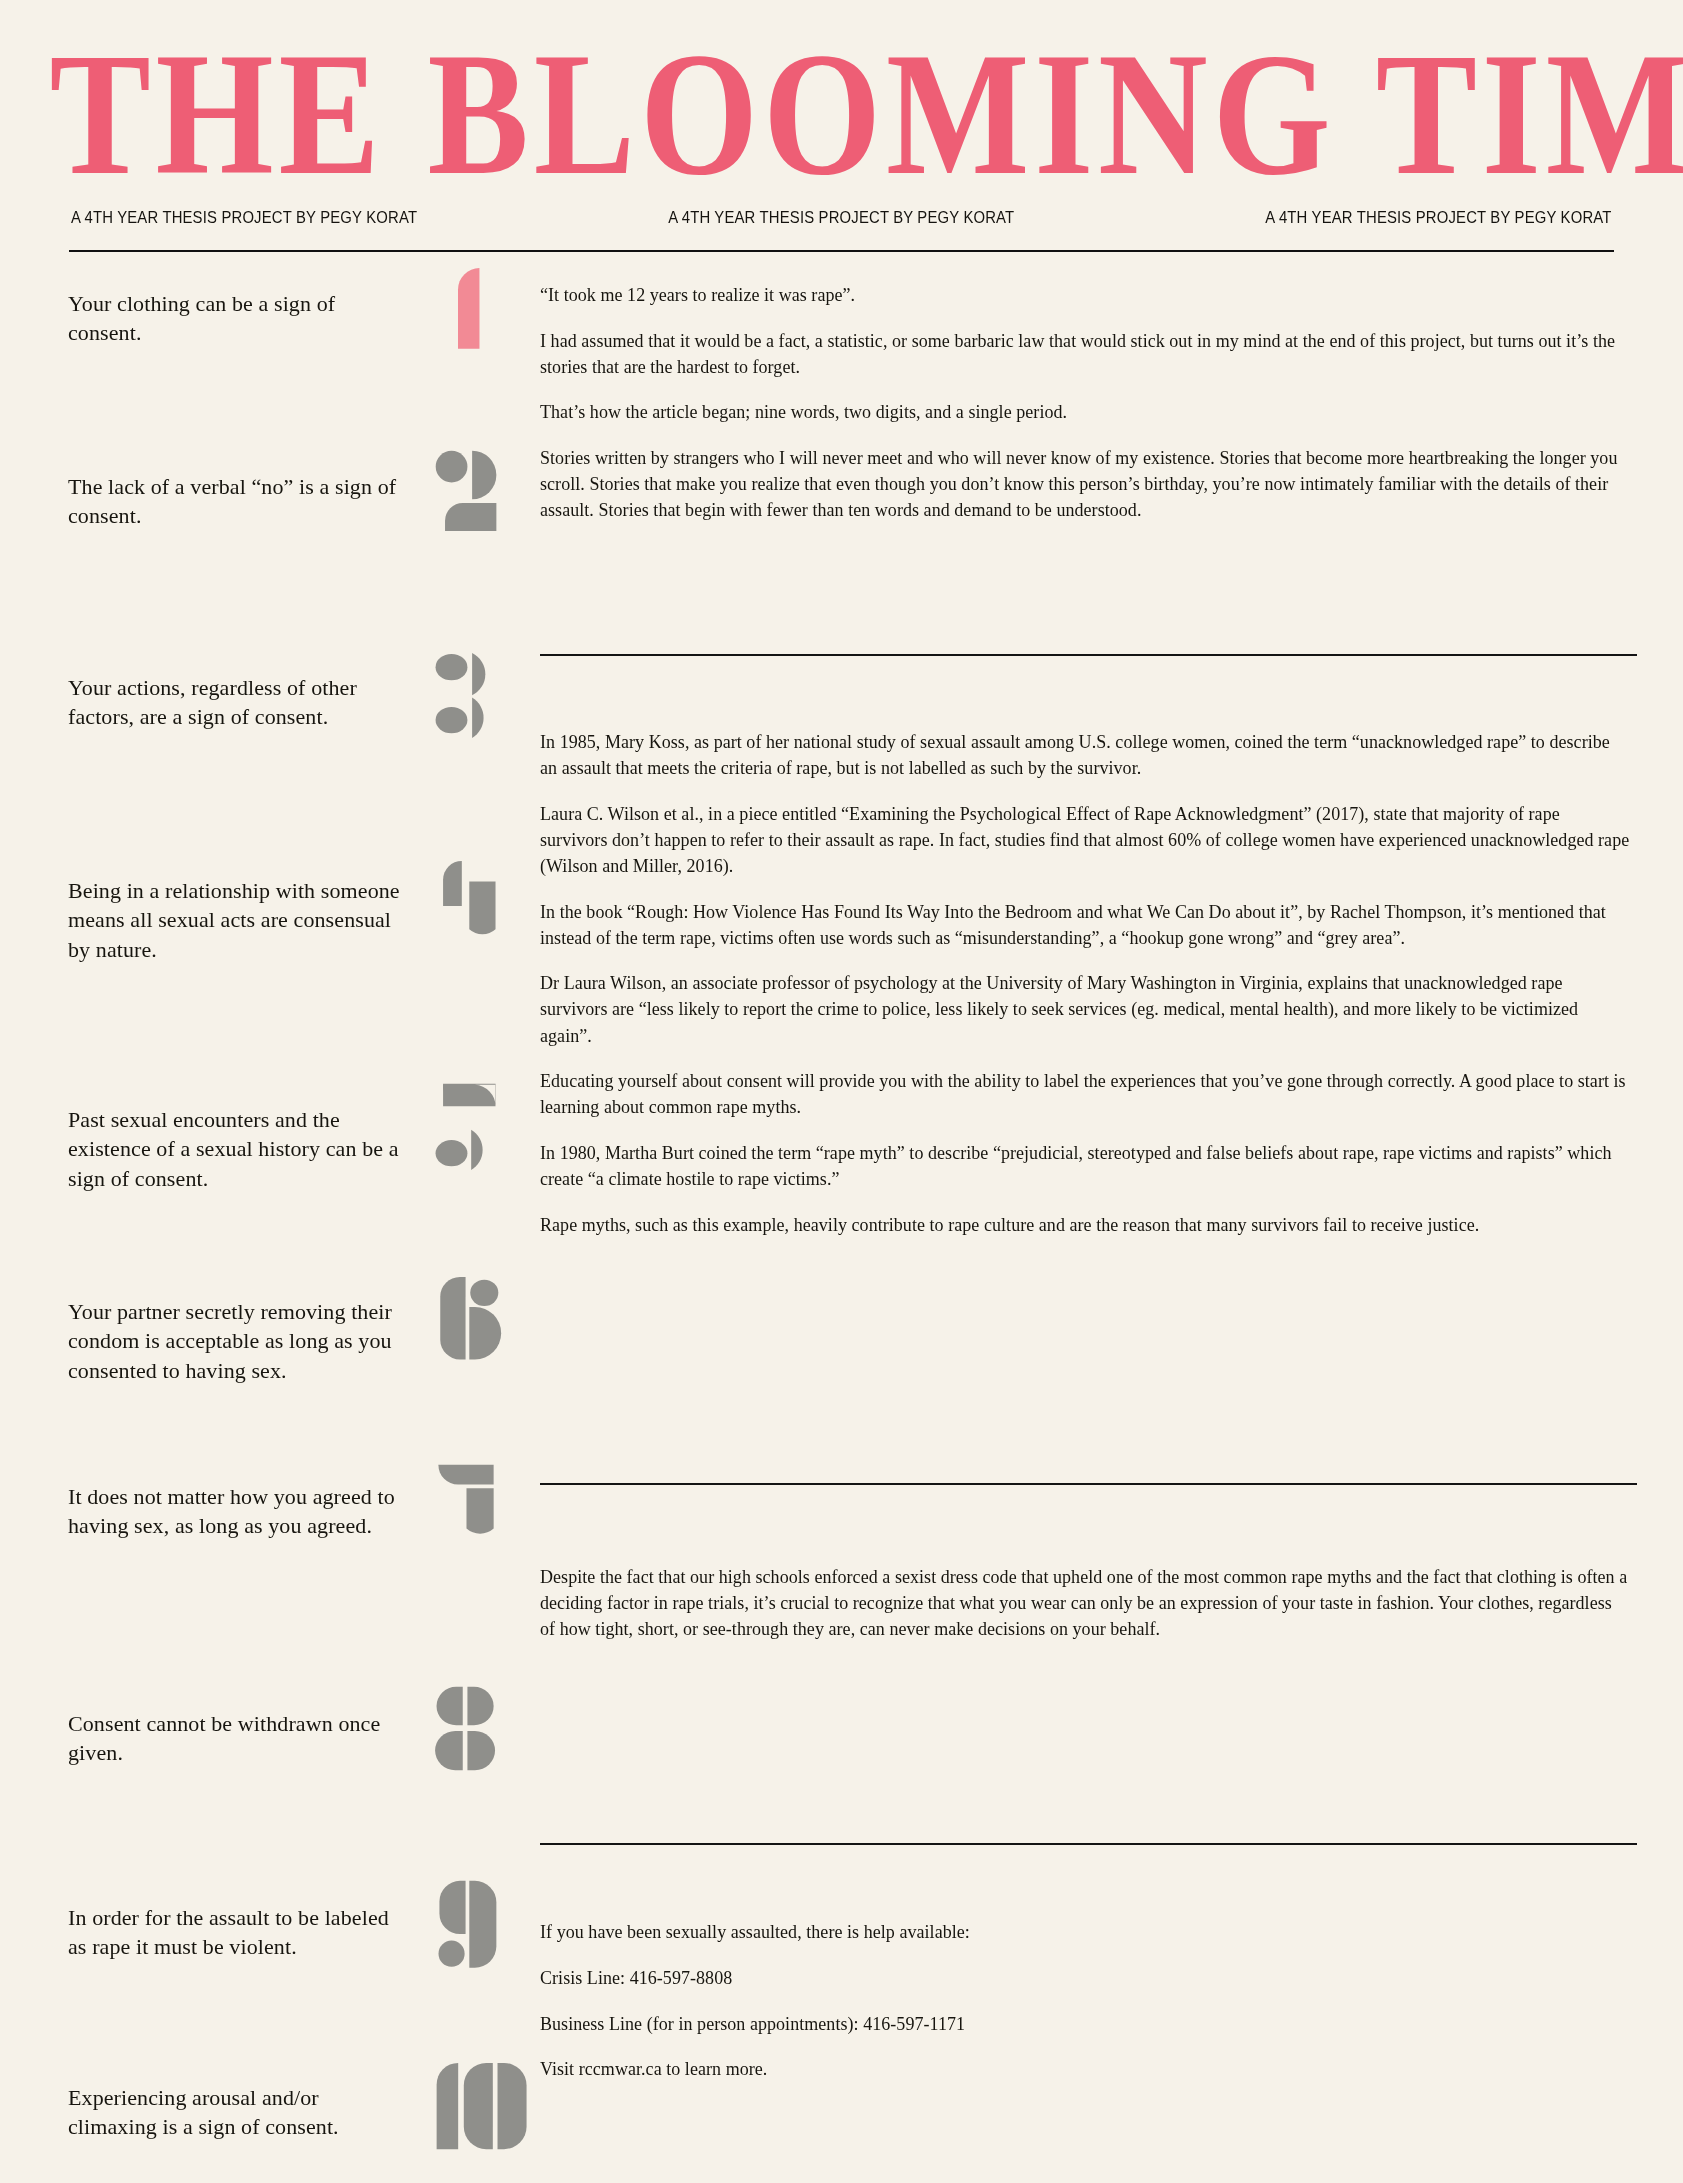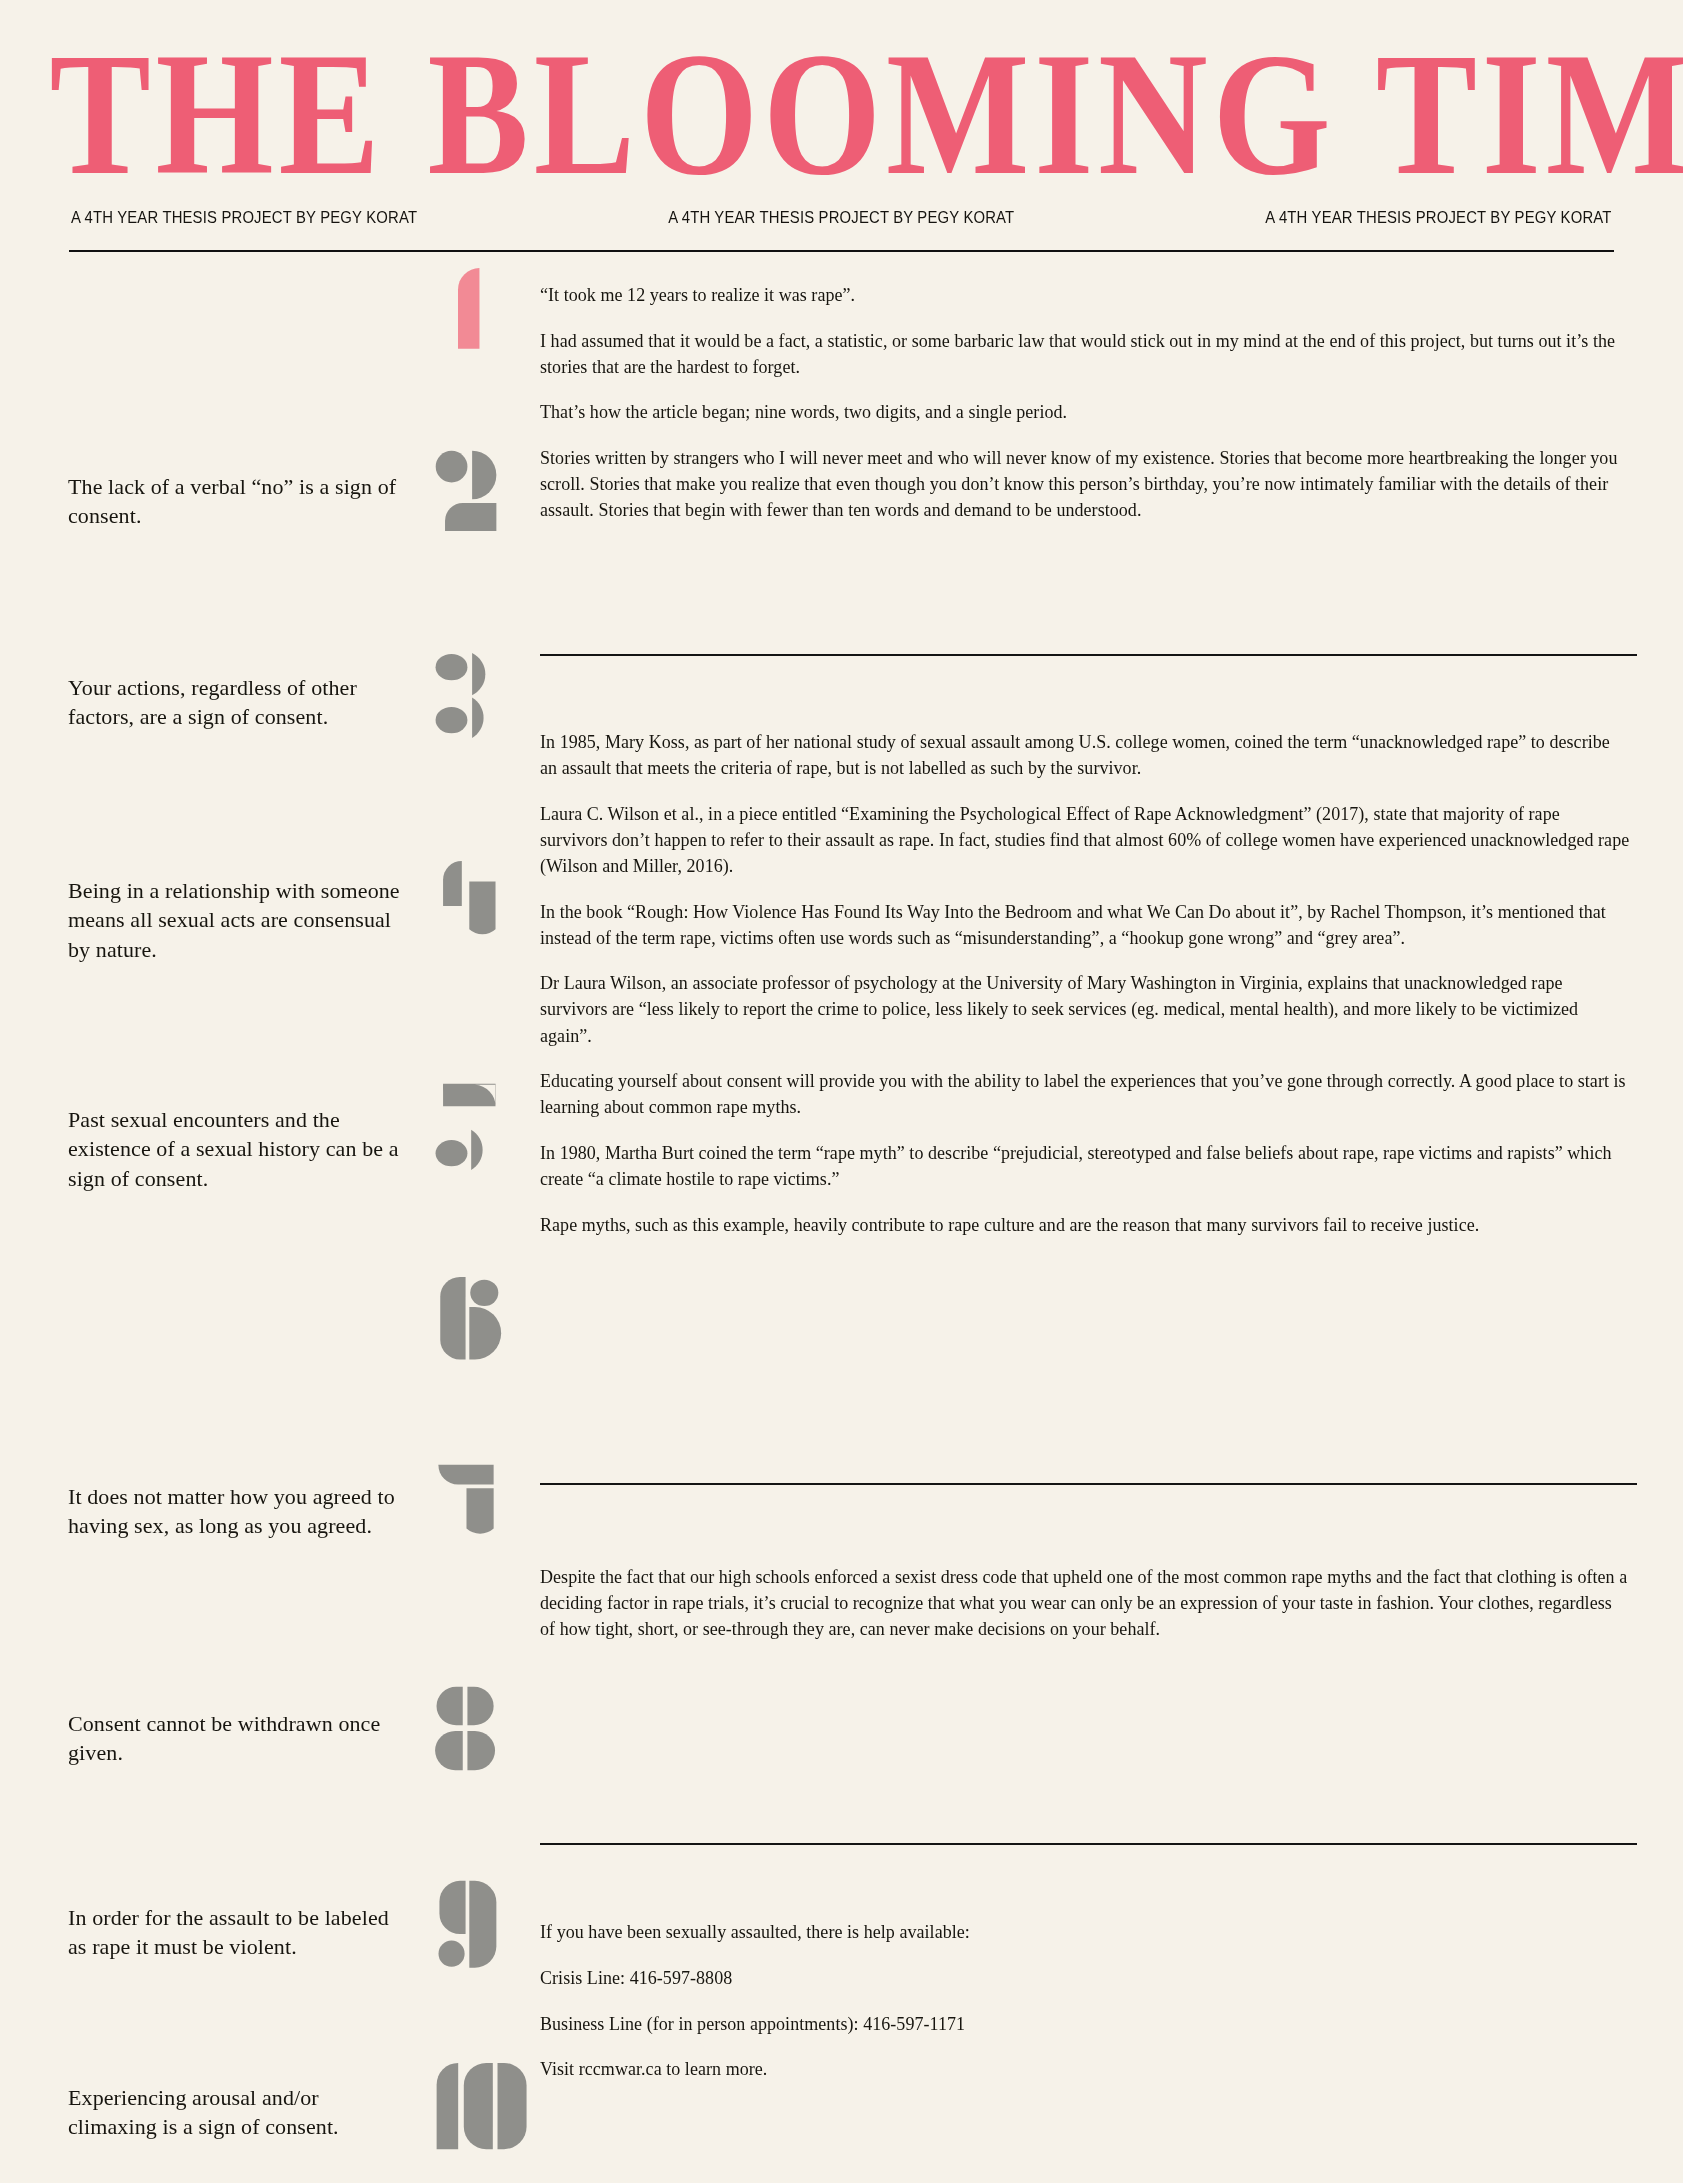--- a/index.html
+++ b/index.html
@@ -142,24 +142,26 @@
       <div class="masthead-sub mid">A 4TH YEAR THESIS PROJECT BY PEGY KORAT</div>
       <div class="masthead-sub last">A 4TH YEAR THESIS PROJECT BY PEGY KORAT</div>
     </div>
 
     <div class="rule-main"></div>
   </header>
 
   <div class="content" style="height:1880px;">
 
     <div class="col-myths">
+      <div class="myth" style="top:37px">Your clothing can be a sign of consent.</div>
       <div class="myth" style="top:220px">The lack of a verbal “no” is a sign of consent.</div>
       <div class="myth" style="top:421px">Your actions, regardless of other factors, are a sign of consent.</div>
       <div class="myth" style="top:624px">Being in a relationship with someone means all sexual acts are consensual by nature.</div>
       <div class="myth" style="top:853px">Past sexual encounters and the existence of a sexual history can be a sign of consent.</div>
+      <div class="myth" style="top:1045px">Your partner secretly removing their condom is acceptable as long as you consented to having sex.</div>
       <div class="myth" style="top:1230px">It does not matter how you agreed to having sex, as long as you agreed.</div>
       <div class="myth" style="top:1457px">Consent cannot be withdrawn once given.</div>
       <div class="myth" style="top:1651px">In order for the assault to be labeled as rape it must be violent.</div>
       <div class="myth" style="top:1831px">Experiencing arousal and/or climaxing is a sign of consent.</div>
     </div>
 
     <div class="col-numbers">
 
       <div class="numeral" style="top:15px; left:14px">
         <svg width="70" height="82" viewBox="0 0 150 175" aria-hidden="true">

